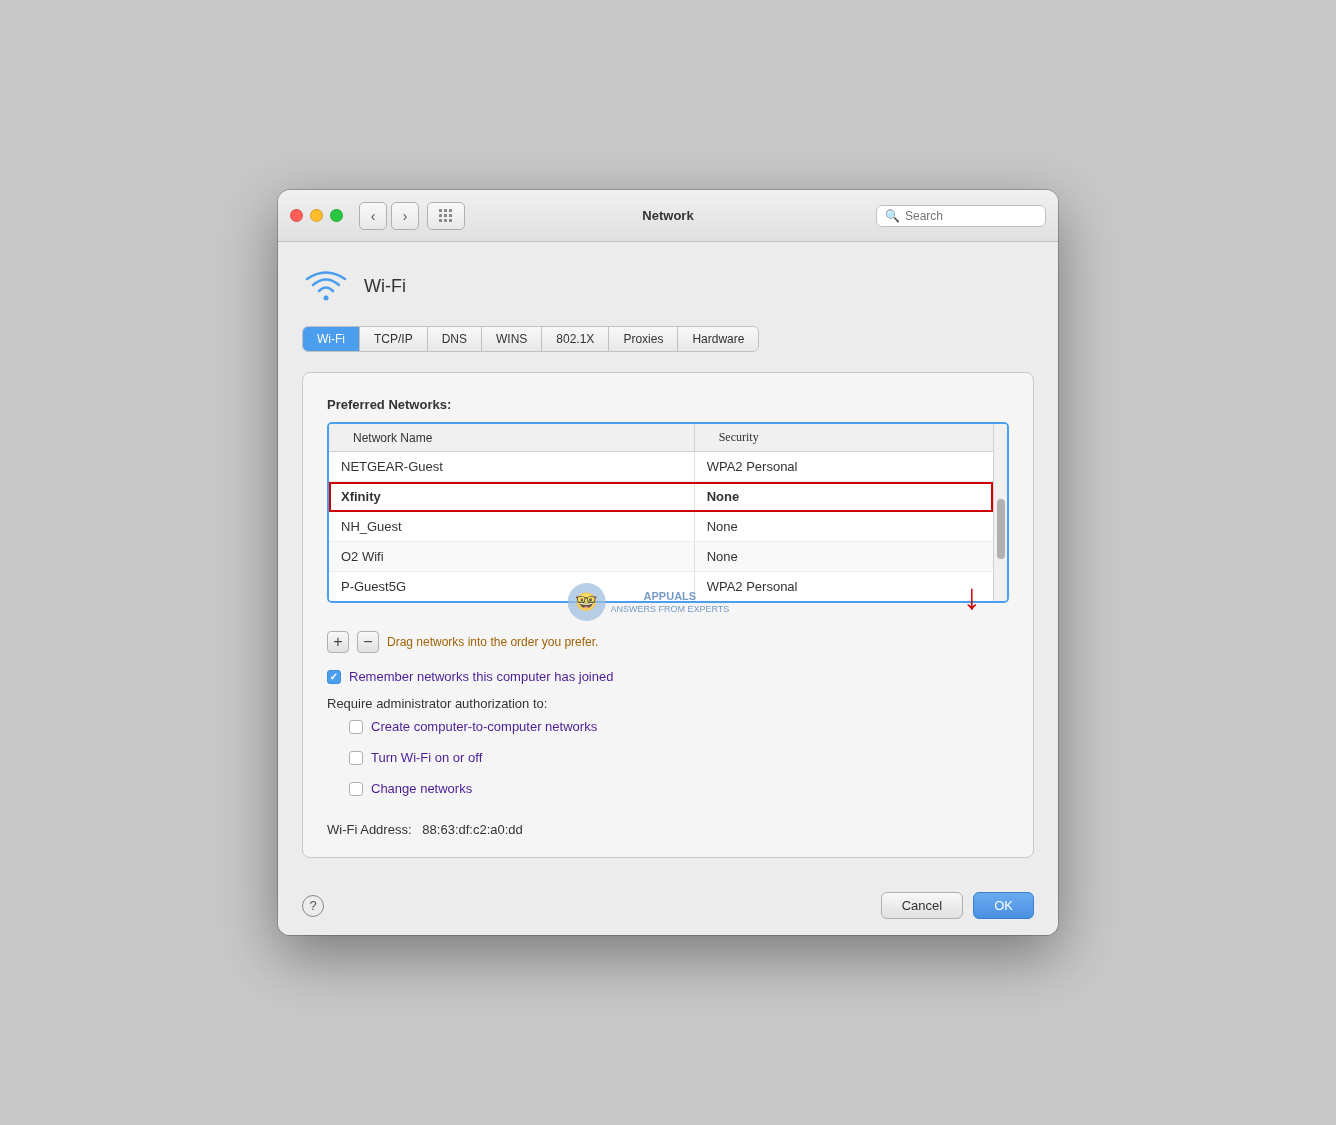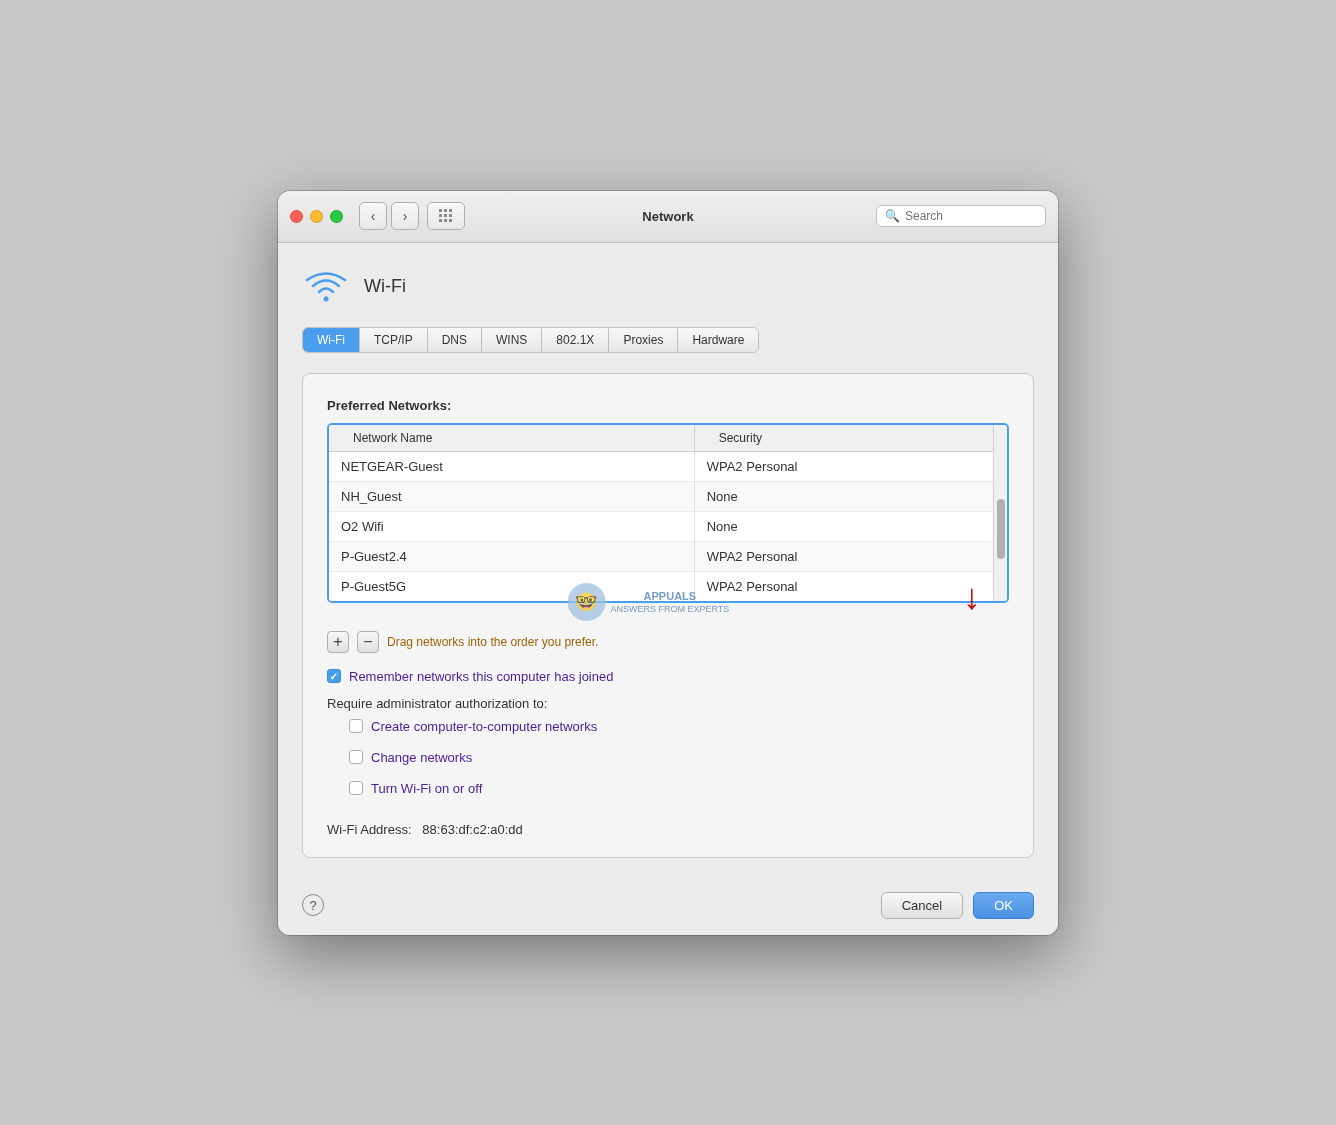--- a/index.html
+++ b/index.html
@@ -230,20 +230,21 @@
       text-align: left;
       padding: 6px 24px;
       font-size: 12px;
       font-weight: 400;
       color: #333;
       border-right: 1px solid #d0d0d0;
     }
 
     .networks-table th:last-child {
       border-right: none;
+      font-family: Liberation Serif, serif;
     }
 
     .networks-table td {
       padding: 7px 12px;
       font-size: 13px;
       color: #333;
       border-right: 1px solid #e0e0e0;
       border-bottom: 1px solid #ebebeb;
     }
 
@@ -565,31 +566,31 @@
                 <tr>
                   <th class="col-name">Network Name</th>
                   <th class="col-security">Security</th>
                 </tr>
               </thead>
               <tbody>
                 <tr class="">
                   <td>NETGEAR-Guest</td>
                   <td>WPA2 Personal</td>
                 </tr>
+                <tr class="row-highlighted">
+                  <td>Xfinity</td>
+                  <td>None</td>
+                </tr>
                 <tr>
                   <td>NH_Guest</td>
                   <td>None</td>
                 </tr>
                 <tr>
                   <td>O2 Wifi</td>
                   <td>None</td>
-                </tr>
-                <tr>
-                  <td>P-Guest2.4</td>
-                  <td>WPA2 Personal</td>
                 </tr>
                 <tr>
                   <td>P-Guest5G</td>
                   <td>WPA2 Personal</td>
                 </tr>
               </tbody>
             </table>
           </div>
           <div class="scrollbar-area">
             <div class="scrollbar-thumb"></div>
@@ -617,25 +618,25 @@
 
       <div class="subsection">
         <div class="subsection-label">Require administrator authorization to:</div>
         <div class="sub-checkboxes">
           <div class="checkbox-row">
             <div class="checkbox-unchecked"></div>
             <span class="checkbox-label">Create computer-to-computer networks</span>
           </div>
           <div class="checkbox-row">
             <div class="checkbox-unchecked"></div>
-            <span class="checkbox-label">Change networks</span>
+            <span class="checkbox-label">Turn Wi-Fi on or off</span>
           </div>
           <div class="checkbox-row">
             <div class="checkbox-unchecked"></div>
-            <span class="checkbox-label">Turn Wi-Fi on or off</span>
+            <span class="checkbox-label">Change networks</span>
           </div>
         </div>
       </div>
 
       <div class="wifi-address">
         <span>Wi-Fi Address:</span>
         &nbsp;
         <span>88:63:df:c2:a0:dd</span>
       </div>
     </div>

